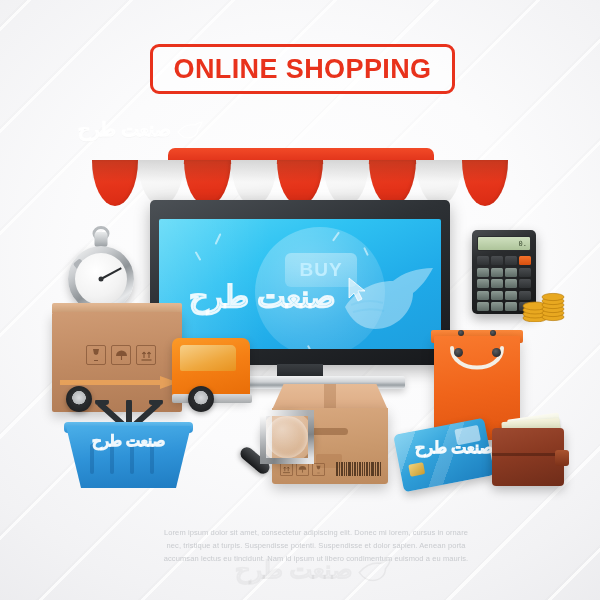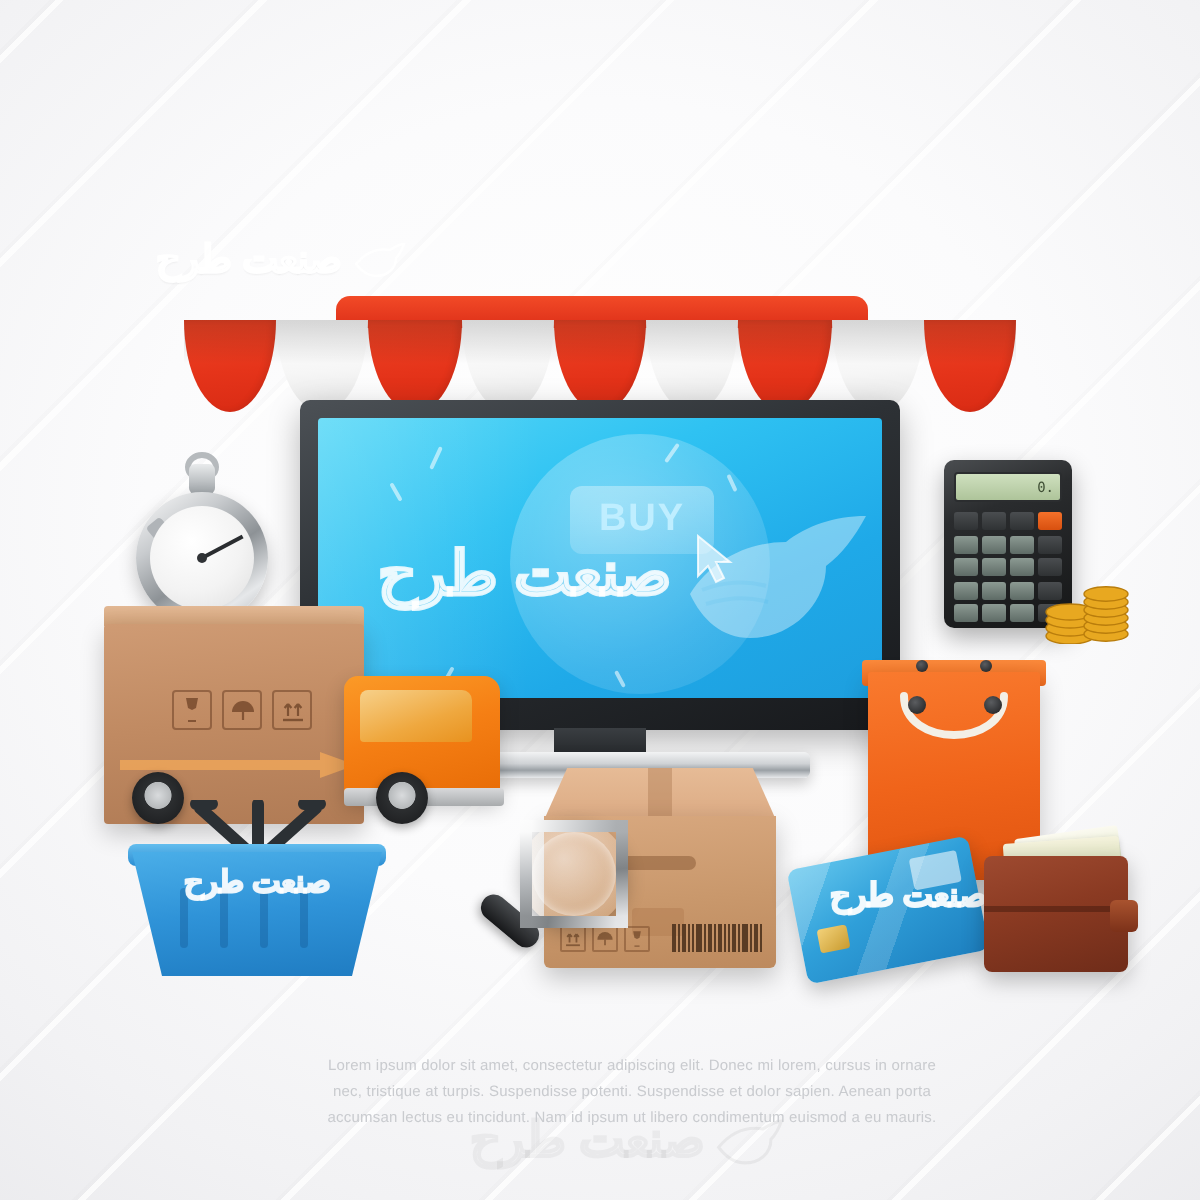--- a/index.html
+++ b/index.html
@@ -71,21 +71,21 @@
     background:linear-gradient(180deg,rgba(0,0,0,.16),rgba(0,0,0,0));
     pointer-events:none;
   }
 
   
   .monitor{ position:absolute; left:150px; top:200px; width:300px; height:165px; }
   .mon-bezel{
     position:absolute; inset:0; border-radius:5px;
     background:linear-gradient(160deg,#4c5156 0%,#2d3135 40%,#17191c 100%);
     box-shadow:0 6px 16px rgba(0,0,0,.28);
-    padding:9px 9px 16px 9px;
+    padding:19px 9px 16px 9px;
   }
   .mon-screen{
     position:relative; width:100%; height:100%; border-radius:2px; overflow:hidden;
     background:linear-gradient(155deg,#57d8f7 0%,#2fc2f2 35%,#1fa9e8 70%,#1d9ede 100%);
   }
   .mon-glare{
     position:absolute; left:-10%; top:-30%; width:75%; height:150%;
     background:linear-gradient(105deg,rgba(255,255,255,.22),rgba(255,255,255,0) 62%);
     transform:rotate(-12deg);
   }
@@ -270,20 +270,23 @@
     color:#c9cbcf; letter-spacing:.1px;
   }
 </style>
 </head>
 <body>
 
 <div class="stage">
 
   <div class="bg-texture"></div>
 
+  <div class="title-stamp">
+    <div class="txt">ONLINE SHOPPING</div>
+  </div>
 
   <div class="wm wm-top">
     <span>صنعت طرح</span>
     <svg class="wm-bird" viewBox="0 0 26 18">
       <path d="M1 11 C6 5 12 3 18 4 C21 2 24 1 25 1 C24 4 23 6 21 8 C21 13 17 17 11 17 C7 17 4 15 1 11 Z" fill="none" stroke="rgba(255,255,255,.95)" stroke-width="1.2"></path>
     </svg>
   </div>
 
   <div class="awning">
     <div class="awning-top"></div>

